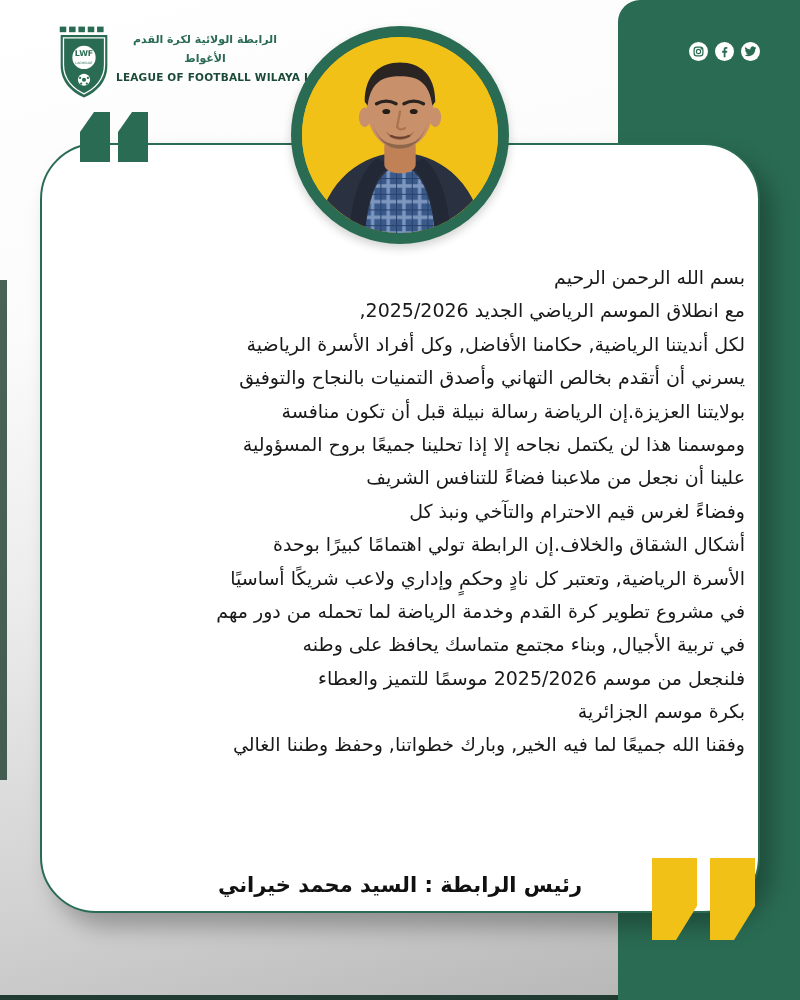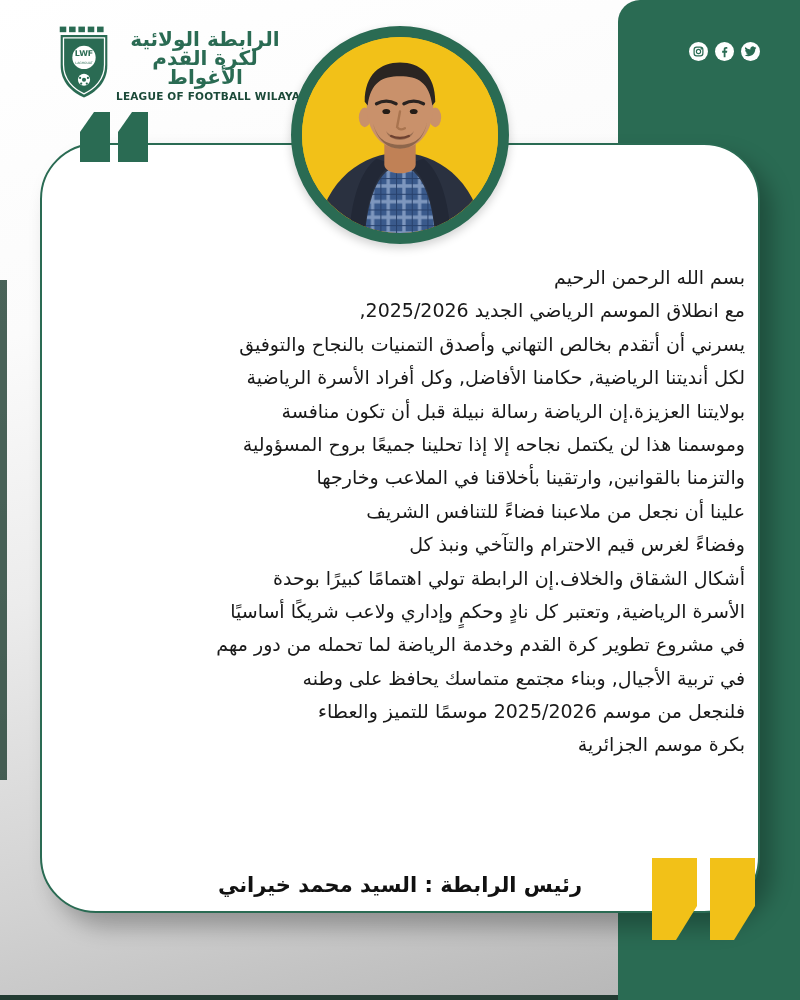--- a/index.html
+++ b/index.html
@@ -15,21 +15,21 @@
   
   .green-panel{
     position:absolute;left:618px;top:0;width:182px;height:1000px;
     background:#2a6b53;border-top-left-radius:22px;z-index:2;
   }
 
   
   .header{position:absolute;left:56px;top:26px;z-index:4;display:flex;align-items:flex-start;}
   .logo{width:56px;height:72px;flex:0 0 auto;}
   .header-text{margin-left:4px;width:178px;text-align:center;padding-top:4px;}
-  .title-ar{color:#2a6b53;font-weight:bold;font-size:20px;line-height:19px;direction:rtl;text-align:center;}
+  .title-ar{color:#2a6b53;font-weight:bold;font-size:11px;line-height:19px;direction:rtl;text-align:center;}
   .title-en{color:#1c4a39;font-weight:bold;font-size:10.5px;letter-spacing:.2px;margin-top:3px;white-space:nowrap;}
 
   
   .social{position:absolute;left:689px;top:42px;z-index:5;display:flex;gap:7px;}
   .social-btn{width:19px;height:19px;border-radius:50%;background:#ffffff;display:flex;align-items:center;justify-content:center;cursor:pointer;}
   .social-btn svg{display:block;}
 
   
   .card{
     position:absolute;left:40px;top:143px;width:716px;height:766px;
@@ -178,30 +178,30 @@
   <div class="quote-close">
     <svg width="110" height="82" viewBox="0 0 110 82">
       <polygon points="0,0 45,0 45,48 24,82 0,82" fill="#f2c118"></polygon>
       <polygon points="58,0 103,0 103,48 82,82 58,82" fill="#f2c118"></polygon>
     </svg>
   </div>
 
   <div class="message" dir="rtl">
       <div class="message-line">بسم الله الرحمن الرحيم</div>
       <div class="message-line">مع انطلاق الموسم الرياضي الجديد 2025/2026,</div>
+      <div class="message-line">لكل أنديتنا الرياضية, حكامنا الأفاضل, وكل أفراد الأسرة الرياضية</div>
       <div class="message-line">يسرني أن أتقدم بخالص التهاني وأصدق التمنيات بالنجاح والتوفيق</div>
-      <div class="message-line">لكل أنديتنا الرياضية, حكامنا الأفاضل, وكل أفراد الأسرة الرياضية</div>
       <div class="message-line">بولايتنا العزيزة.إن الرياضة رسالة نبيلة قبل أن تكون منافسة</div>
       <div class="message-line">وموسمنا هذا لن يكتمل نجاحه إلا إذا تحلينا جميعًا بروح المسؤولية</div>
-      <div class="message-line">والتزمنا بالقوانين, وارتقينا بأخلاقنا في الملاعب وخارجها</div>
       <div class="message-line">علينا أن نجعل من ملاعبنا فضاءً للتنافس الشريف</div>
       <div class="message-line">وفضاءً لغرس قيم الاحترام والتآخي ونبذ كل</div>
       <div class="message-line">أشكال الشقاق والخلاف.إن الرابطة تولي اهتمامًا كبيرًا بوحدة</div>
       <div class="message-line">الأسرة الرياضية, وتعتبر كل نادٍ وحكمٍ وإداري ولاعب شريكًا أساسيًا</div>
       <div class="message-line">في مشروع تطوير كرة القدم وخدمة الرياضة لما تحمله من دور مهم</div>
       <div class="message-line">في تربية الأجيال, وبناء مجتمع متماسك يحافظ على وطنه</div>
       <div class="message-line">فلنجعل من موسم 2025/2026 موسمًا للتميز والعطاء</div>
       <div class="message-line">بكرة موسم الجزائرية</div>
+      <div class="message-line">وفقنا الله جميعًا لما فيه الخير, وبارك خطواتنا, وحفظ وطننا الغالي</div>
     </div>
 
   <div class="signature">رئيس الرابطة : السيد محمد خيراني</div>
 
 </div>
 
 </body></html>

